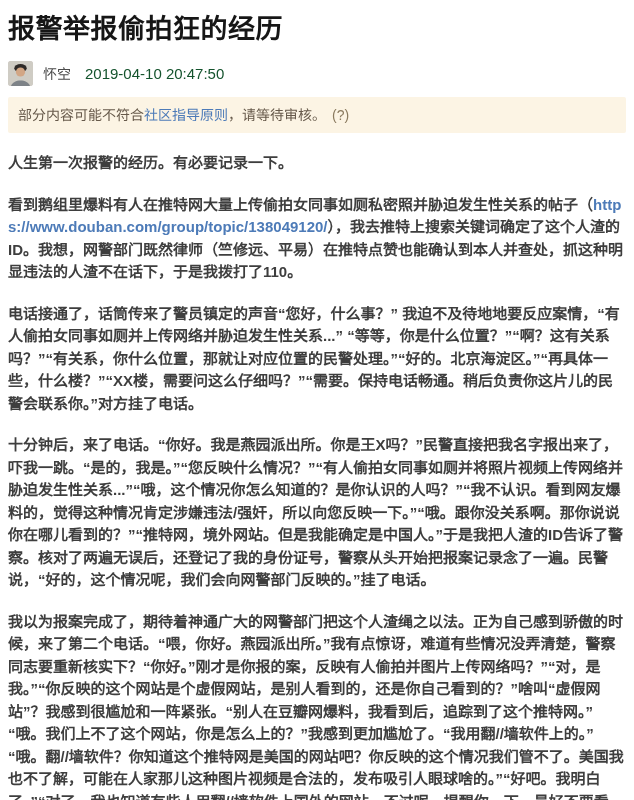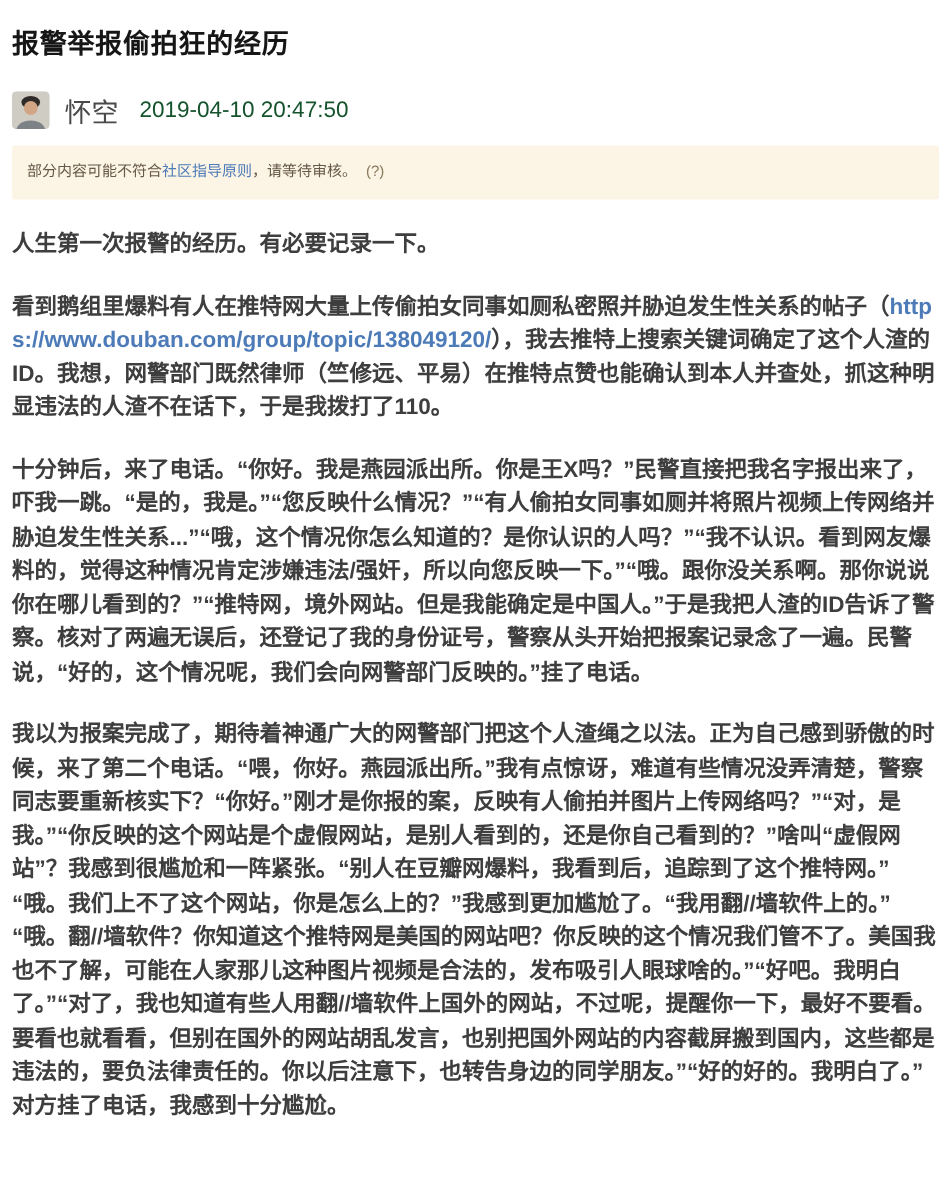--- a/index.html
+++ b/index.html
@@ -9,21 +9,21 @@
     font-family: "Liberation Sans", "DejaVu Sans", sans-serif;
   }
   .page {
     width: 634px;
     box-sizing: border-box;
     padding: 8px 8px 10px 8px;
     background: #ffffff;
   }
   .post-title {
     margin: 4px 0 0 0;
-    font-size: 18px;
+    font-size: 27px;
     line-height: 34px;
     font-weight: 700;
     color: #161616;
     letter-spacing: 0.5px;
   }
   .author-row {
     display: flex;
     align-items: center;
     margin-top: 14px;
     height: 26px;
@@ -33,36 +33,36 @@
     height: 25px;
     border-radius: 3px;
     overflow: hidden;
     flex: 0 0 auto;
     cursor: pointer;
     background: #cfccc4;
   }
   .avatar svg { display: block; }
   .author-name {
     margin-left: 10px;
-    font-size: 18px;
+    font-size: 14px;
     color: #4a4a4a;
     cursor: pointer;
     text-decoration: none;
   }
   .timestamp {
     margin-left: 14px;
     font-size: 15px;
     color: #14532d;
   }
   .notice-bar {
     margin-top: 11px;
     background: #fcf4e4;
     border-radius: 2px;
     padding: 8px 10px;
-    font-size: 10px;
+    font-size: 14px;
     line-height: 20px;
     color: #66594a;
   }
   .notice-bar .notice-link {
     color: #4d7bb8;
     text-decoration: none;
     cursor: pointer;
   }
   .notice-bar .notice-help {
     color: #8a7a5f;
@@ -113,20 +113,21 @@
   </div>
 
   <div class="post-body">
 
     <p>人生第一次报警的经历。有必要记录一下。</p>
 
     <p>
       <span>看到鹅组里爆料有人在推特网大量上传偷拍女同事如厕私密照并胁迫发生性关系的帖子（</span><a class="inline-link">https://www.douban.com/group/topic/138049120/</a><span>），我去推特上搜索关键词确定了这个人渣的ID。我想，网警部门既然律师（竺修远、平易）在推特点赞也能确认到本人并查处，抓这种明显违法的人渣不在话下，于是我拨打了110。</span>
     </p>
 
+    <p>电话接通了，话筒传来了警员镇定的声音“您好，什么事？” 我迫不及待地地要反应案情，“有人偷拍女同事如厕并上传网络并胁迫发生性关系...” “等等，你是什么位置？”“啊？这有关系吗？”“有关系，你什么位置，那就让对应位置的民警处理。”“好的。北京海淀区。”“再具体一些，什么楼？”“XX楼，需要问这么仔细吗？”“需要。保持电话畅通。稍后负责你这片儿的民警会联系你。”对方挂了电话。</p>
 
     <p>十分钟后，来了电话。“你好。我是燕园派出所。你是王X吗？”民警直接把我名字报出来了，吓我一跳。“是的，我是。”“您反映什么情况？”“有人偷拍女同事如厕并将照片视频上传网络并胁迫发生性关系...”“哦，这个情况你怎么知道的？是你认识的人吗？”“我不认识。看到网友爆料的，觉得这种情况肯定涉嫌违法/强奸，所以向您反映一下。”“哦。跟你没关系啊。那你说说你在哪儿看到的？”“推特网，境外网站。但是我能确定是中国人。”于是我把人渣的ID告诉了警察。核对了两遍无误后，还登记了我的身份证号，警察从头开始把报案记录念了一遍。民警说，“好的，这个情况呢，我们会向网警部门反映的。”挂了电话。</p>
 
     <p>我以为报案完成了，期待着神通广大的网警部门把这个人渣绳之以法。正为自己感到骄傲的时候，来了第二个电话。“喂，你好。燕园派出所。”我有点惊讶，难道有些情况没弄清楚，警察同志要重新核实下？“你好。”刚才是你报的案，反映有人偷拍并图片上传网络吗？”“对，是我。”“你反映的这个网站是个虚假网站，是别人看到的，还是你自己看到的？”啥叫“虚假网站”？我感到很尴尬和一阵紧张。“别人在豆瓣网爆料，我看到后，追踪到了这个推特网。”“哦。我们上不了这个网站，你是怎么上的？”我感到更加尴尬了。“我用翻//墙软件上的。”“哦。翻//墙软件？你知道这个推特网是美国的网站吧？你反映的这个情况我们管不了。美国我也不了解，可能在人家那儿这种图片视频是合法的，发布吸引人眼球啥的。”“好吧。我明白了。”“对了，我也知道有些人用翻//墙软件上国外的网站，不过呢，提醒你一下，最好不要看。要看也就看看，但别在国外的网站胡乱发言，也别把国外网站的内容截屏搬到国内，这些都是违法的，要负法律责任的。你以后注意下，也转告身边的同学朋友。”“好的好的。我明白了。”对方挂了电话，我感到十分尴尬。</p>
 
   </div>
 
 </div>
 
 </body></html>

